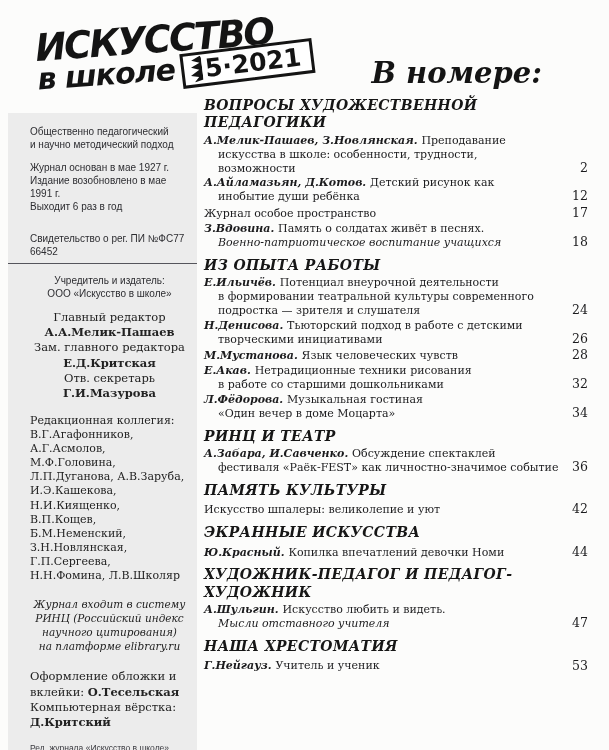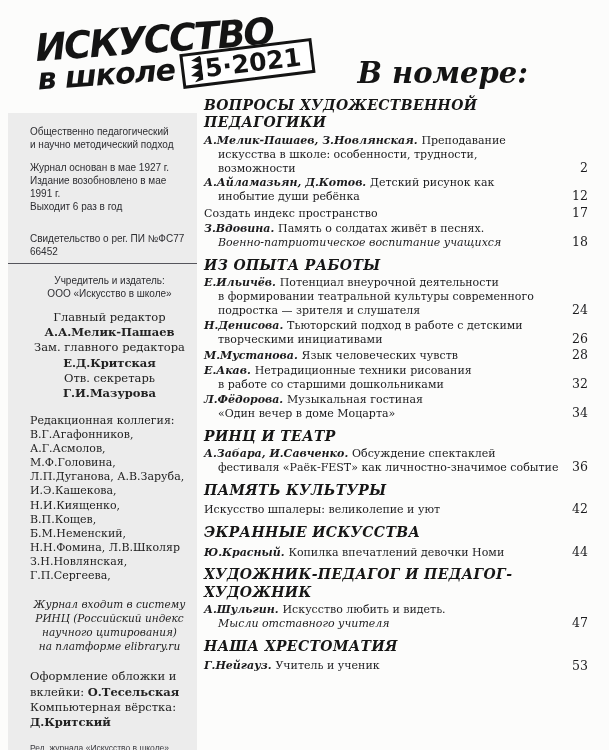--- a/index.html
+++ b/index.html
@@ -47,21 +47,21 @@
   .sb-editors .name{font-weight:bold;}
   .sb-board{font-family:"DejaVu Serif", serif;font-size:11px;line-height:1.28;margin-bottom:15px;color:#222;}
   .sb-rinc{font-family:"DejaVu Serif", serif;font-style:italic;font-size:10.5px;line-height:1.32;text-align:center;margin-bottom:16px;color:#222;}
   .sb-design{font-family:"DejaVu Serif", serif;font-size:11.5px;line-height:1.32;margin-bottom:13px;color:#222;}
   .sb-design b{font-weight:bold;}
   .sb-contact{font-family:"Liberation Sans", sans-serif;font-size:8.5px;line-height:1.35;margin-bottom:7px;color:#38383e;}
   
   .toc{position:absolute;left:204px;top:58px;width:384px;}
   .toc-heading{
     font-family:"DejaVu Serif", serif;font-style:italic;font-weight:bold;
-    font-size:29px;line-height:1.1;margin:0 60px 4px 0;text-align:right;color:#141414;
+    font-size:29px;line-height:1.1;margin:0 46px 4px 0;text-align:right;color:#141414;
   }
   .section-head{margin:7px 0 2px 0;display:flex;align-items:flex-end;}
   .section-title{
     font-family:"DejaVu Serif", serif;font-style:italic;font-weight:bold;
     font-size:14px;letter-spacing:0.4px;line-height:1.25;flex:1;color:#161616;
   }
   .entry{display:flex;align-items:flex-end;margin-bottom:1px;}
   .entry-text{
     flex:1;font-size:11px;line-height:1.26;
     white-space:pre-line;padding-left:14px;text-indent:-14px;padding-right:6px;color:#1b1b1d;
@@ -110,22 +110,22 @@
     <div class="name">Г.И.Мазурова</div>
   </div>
   <div class="sb-board">
     <div>Редакционная коллегия:</div>
     <div>
         <div>В.Г.Агафонников,</div>
         <div>А.Г.Асмолов, М.Ф.Головина,</div>
         <div>Л.П.Дуганова, А.В.Заруба,</div>
         <div>И.Э.Кашекова, Н.И.Киященко,</div>
         <div>В.П.Кощев, Б.М.Неменский,</div>
+        <div>З.Н.Новлянская, Г.П.Сергеева,</div>
         <div>Н.Н.Фомина, Л.В.Школяр</div>
-        <div>З.Н.Новлянская, Г.П.Сергеева,</div>
       </div>
   </div>
   <div class="sb-rinc">
       <div>Журнал входит в систему</div>
       <div>РИНЦ (Российский индекс</div>
       <div>научного цитирования)</div>
       <div>на платформе elibrary.ru</div>
     </div>
   <div class="sb-design">
     <span>Оформление обложки и вклейки:</span>
@@ -153,21 +153,21 @@
 искусства в школе: особенности, трудности,
 возможности</div>
           <div class="page-num">2</div>
         </div>
         <div class="entry">
           <div class="entry-text"><span class="authors">А.Айламазьян, Д.Котов. </span>Детский рисунок как
 инобытие души ребёнка</div>
           <div class="page-num">12</div>
         </div>
         <div class="entry">
-          <div class="entry-text">Создать индекс пространство</div>
+          <div class="entry-text">Журнал особое пространство</div>
           <div class="page-num">17</div>
         </div>
         <div class="entry">
           <div class="entry-text"><span class="authors">З.Вдовина. </span>Память о солдатах живёт в песнях.<span class="subtitle">
 Военно-патриотическое воспитание учащихся</span></div>
           <div class="page-num">18</div>
         </div>
       </div>
       <div class="toc-section">
         <div class="section-head">

